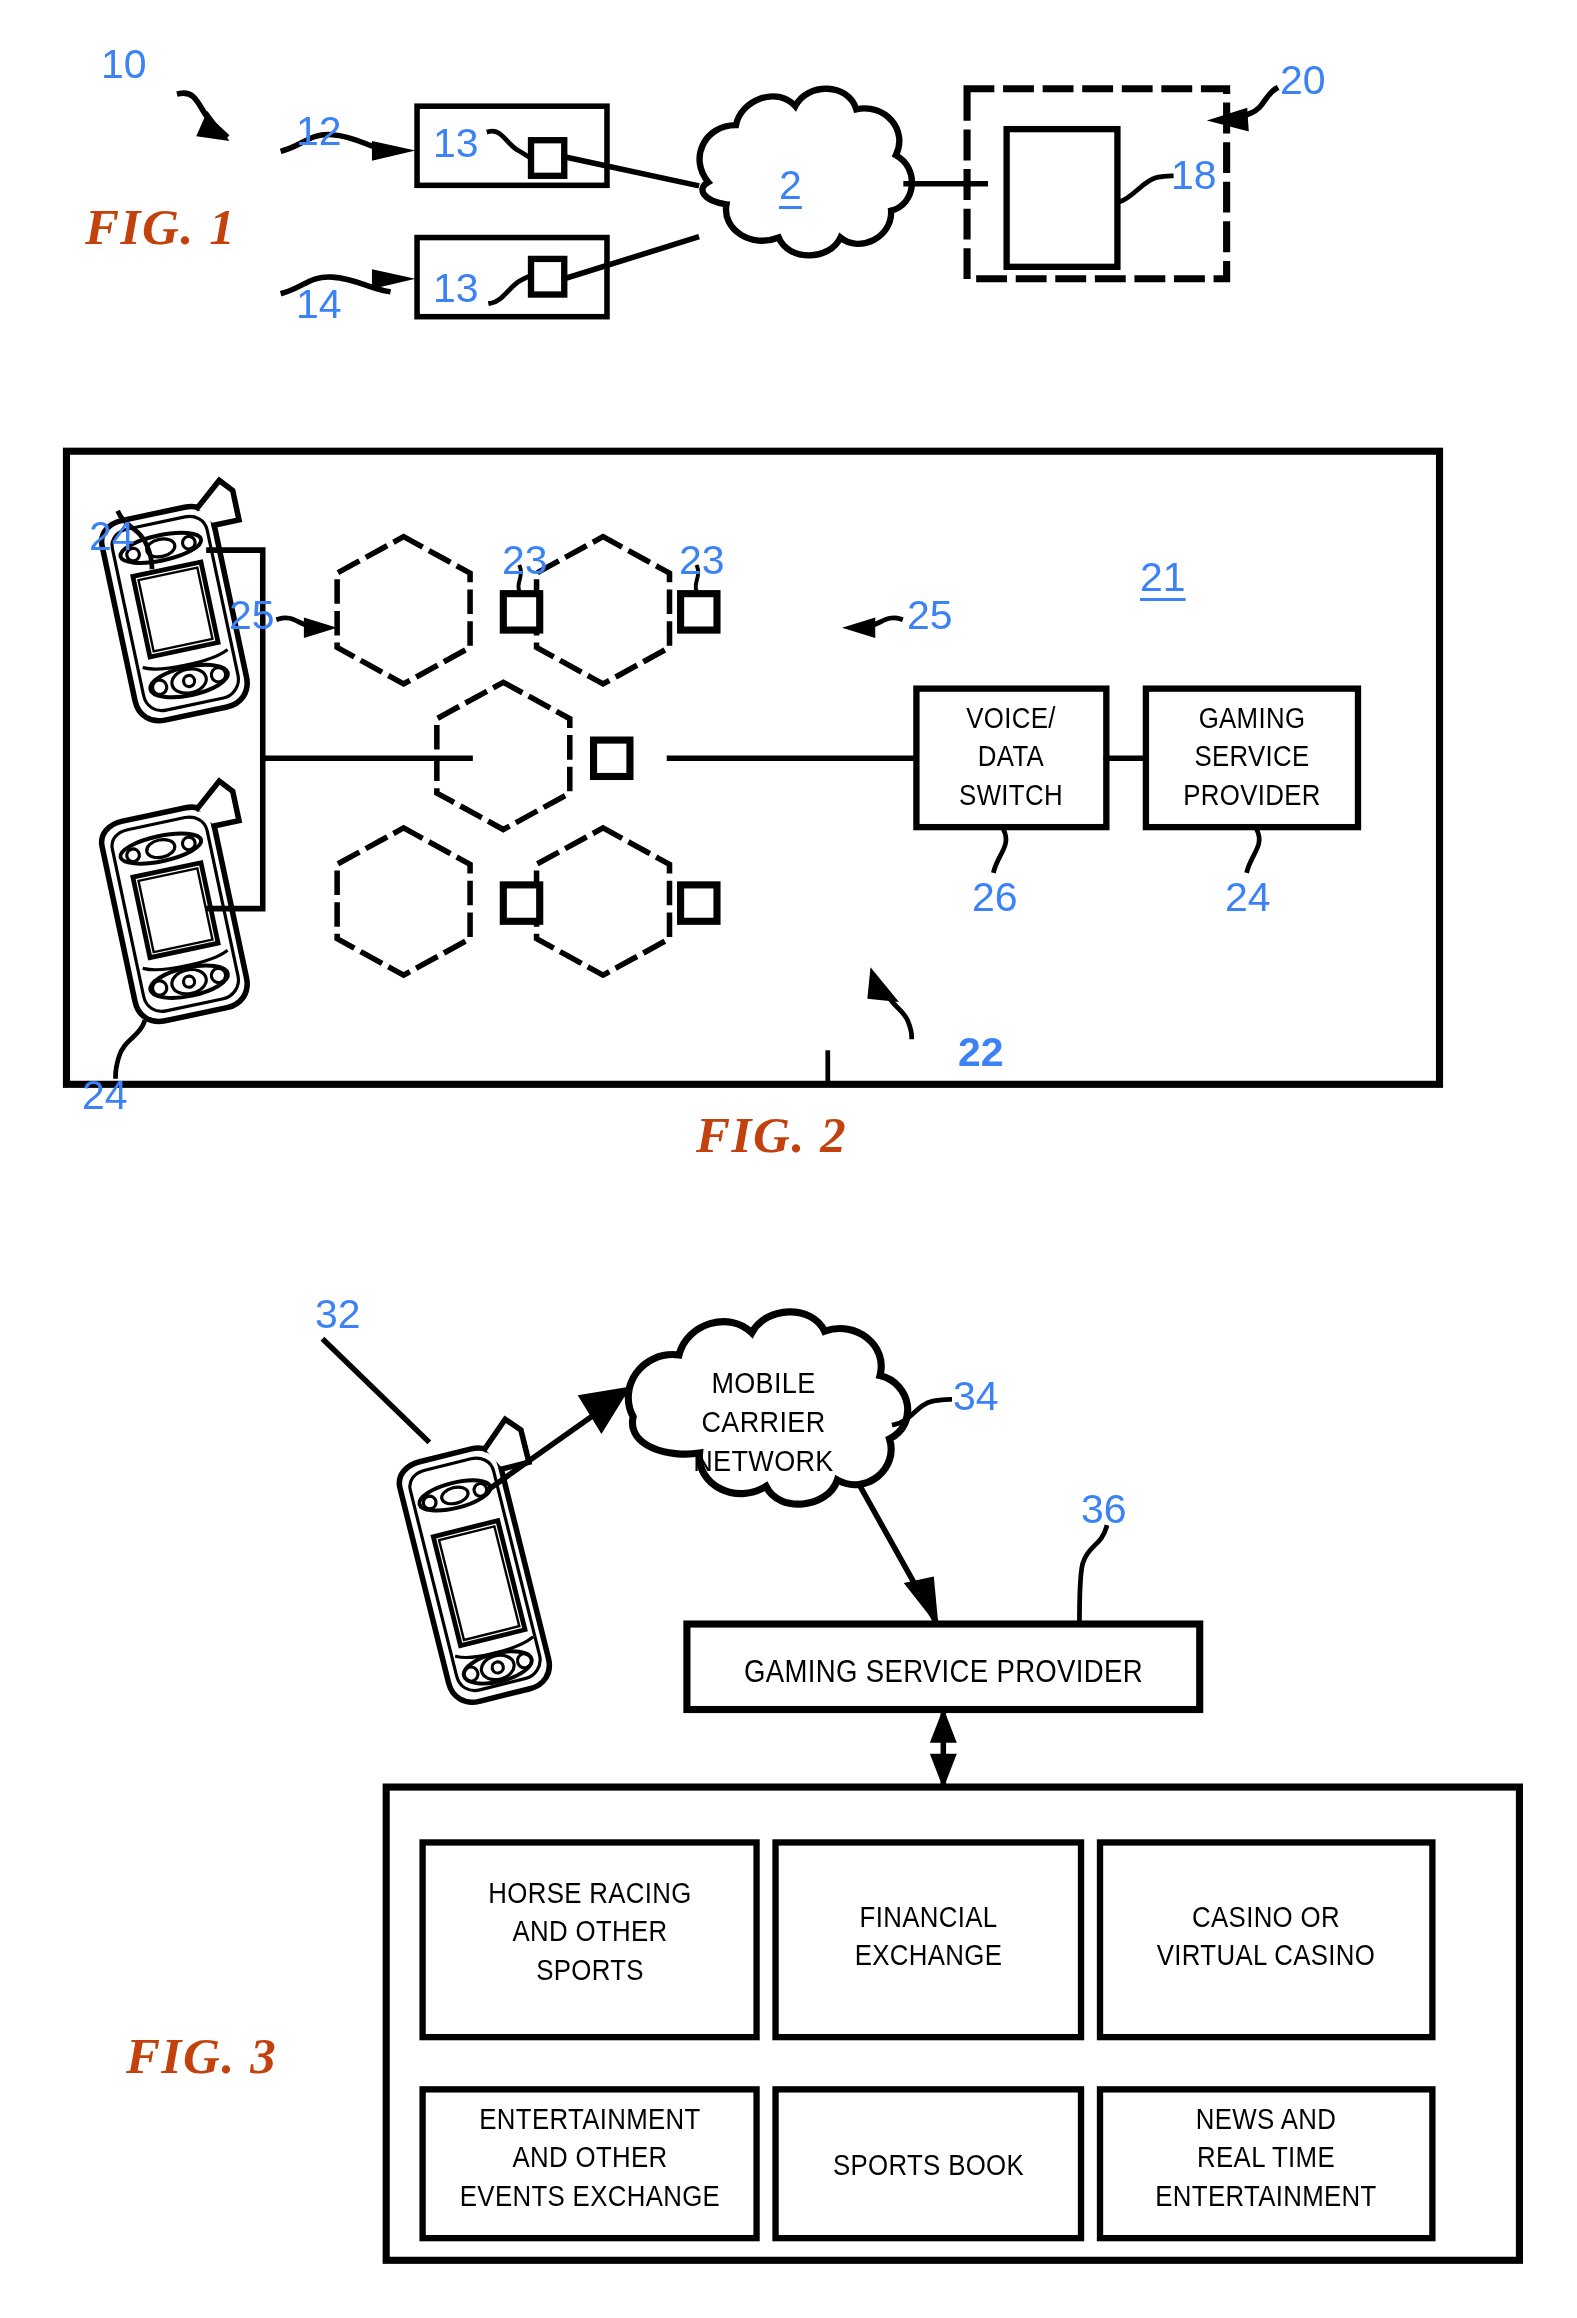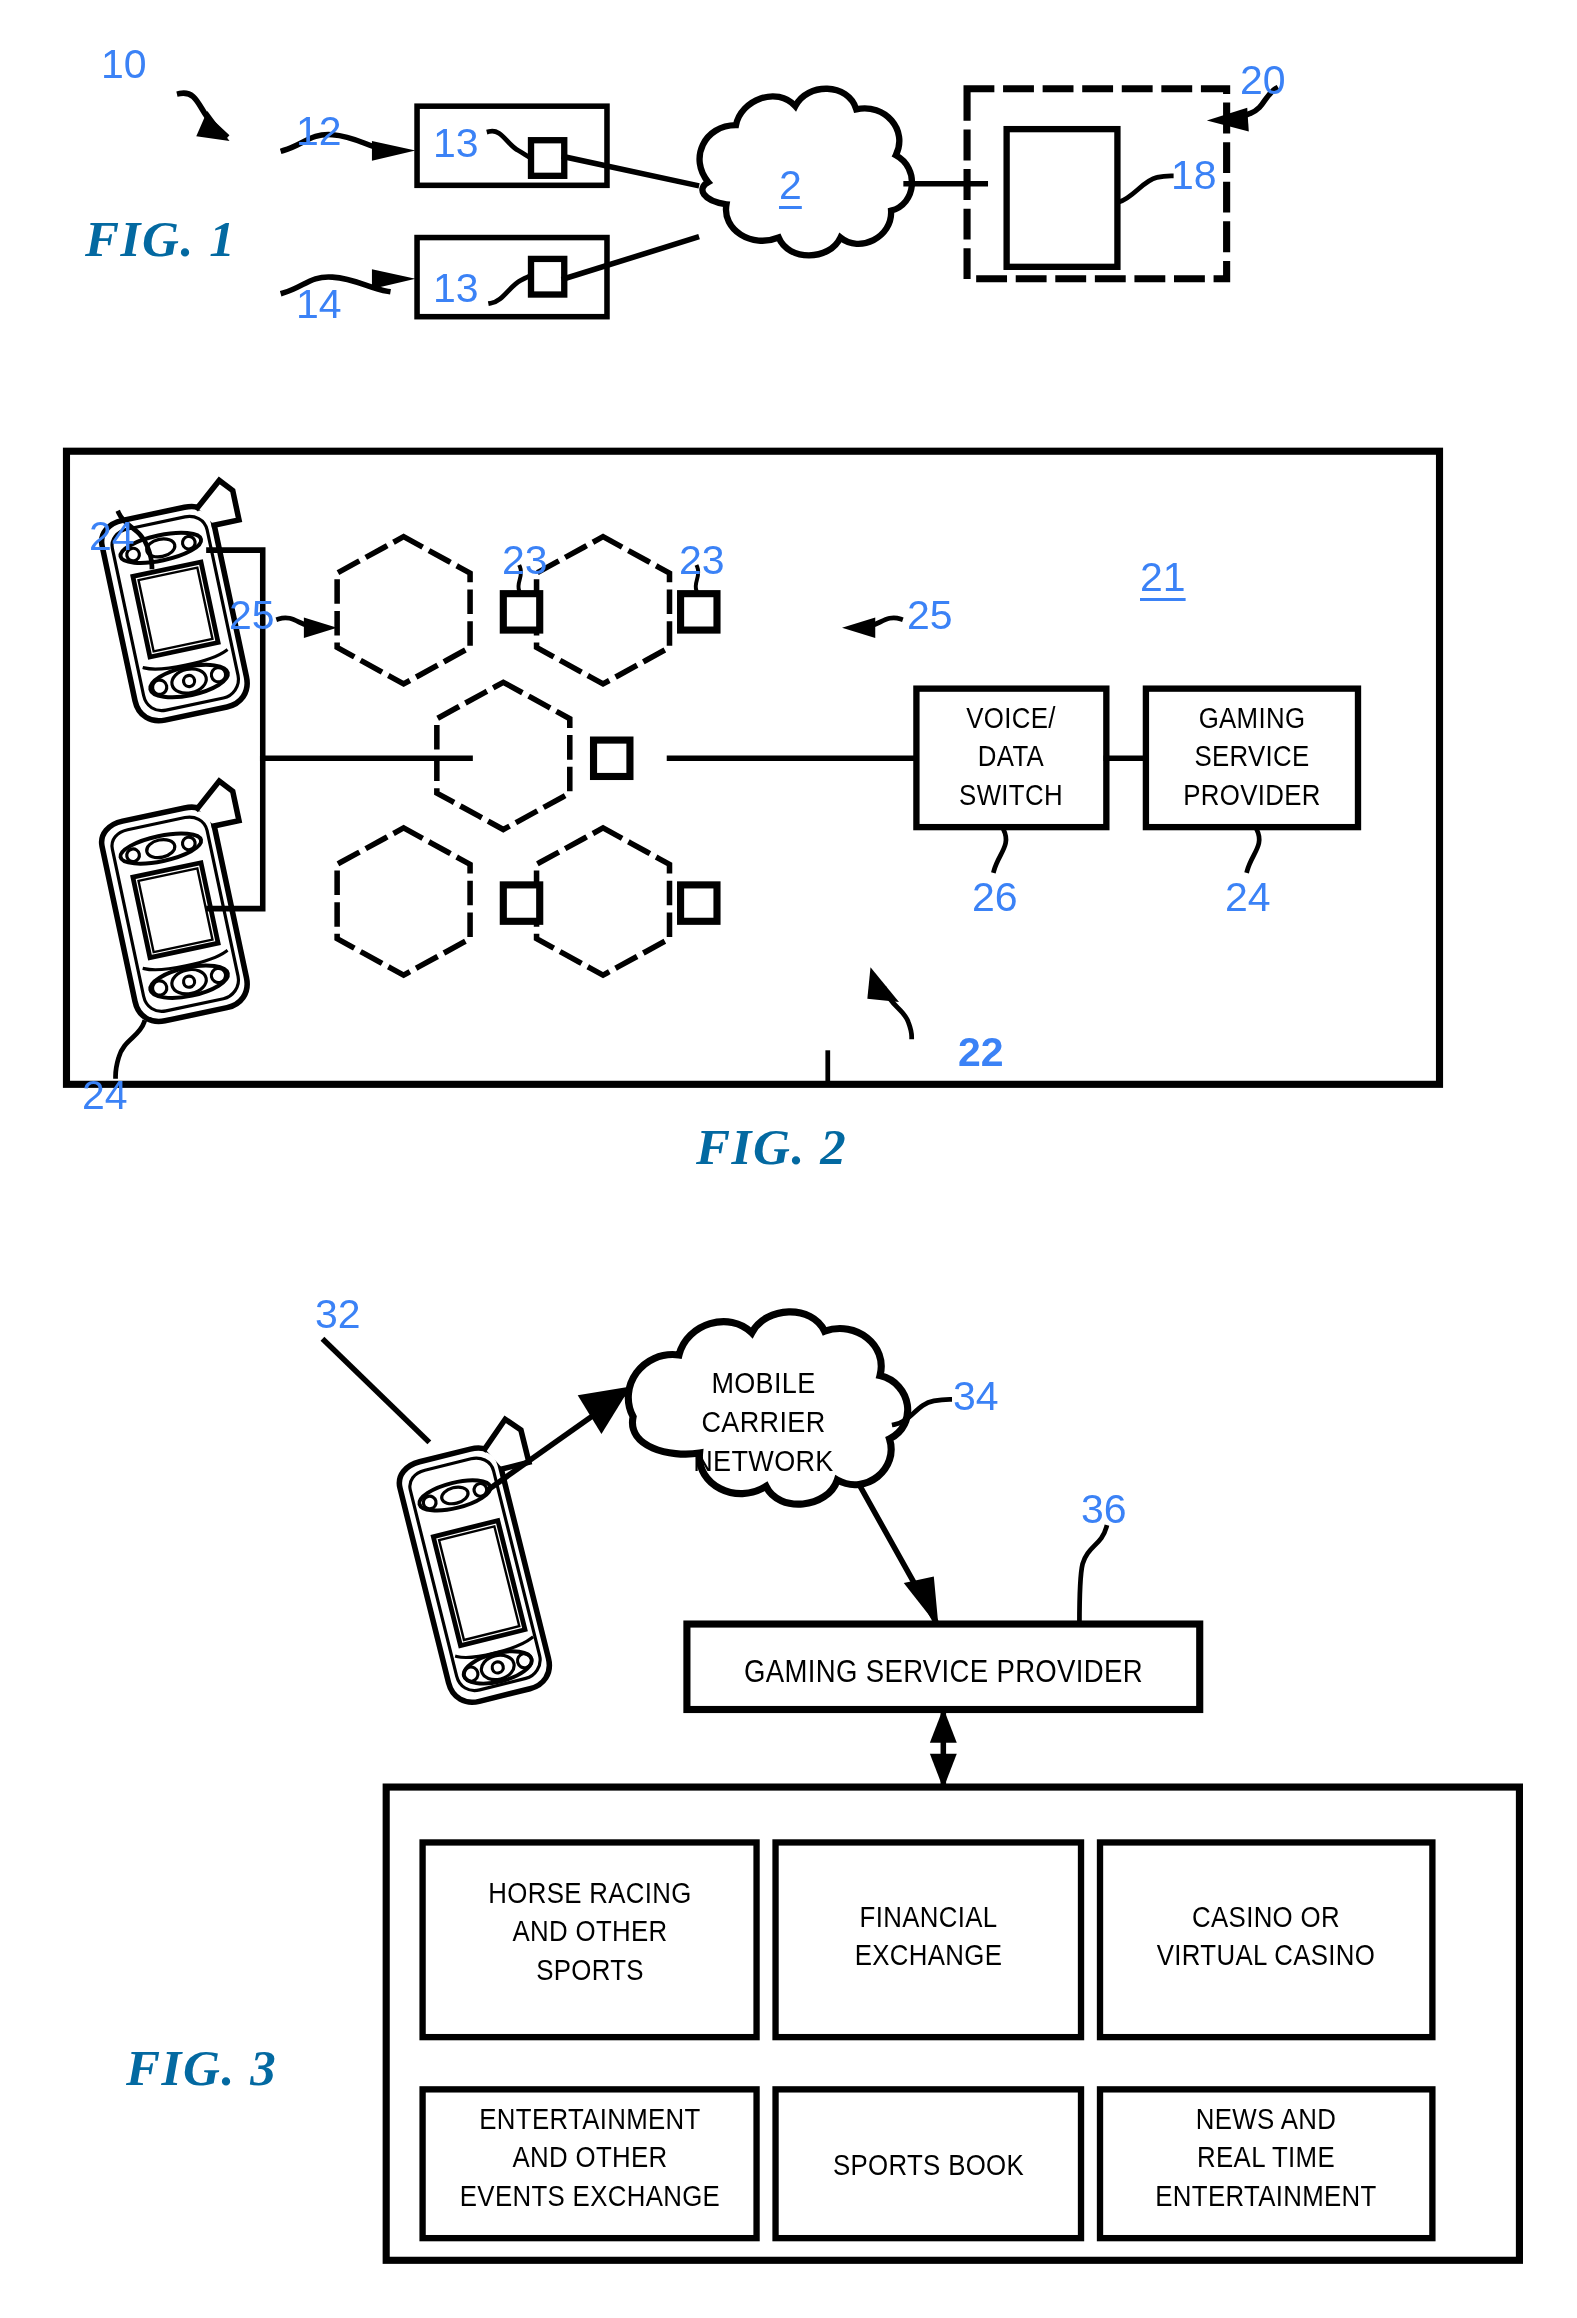--- a/index.html
+++ b/index.html
@@ -23,23 +23,22 @@
     height: 2319px;
     pointer-events: none;
   }
   .fig-caption {
     position: absolute;
     font-family: "Liberation Serif", serif;
     font-style: italic;
     font-weight: 700;
     font-size: 51px;
     letter-spacing: 1.6px;
-    color: #0369a1;
+    color: #c2410c;
     white-space: nowrap;
-    margin-top: 12px;
   }
   .ref-num {
     position: absolute;
     font-family: "Liberation Sans", sans-serif;
     font-size: 41px;
     font-weight: 400;
     color: #3b82f6;
     white-space: nowrap;
     letter-spacing: 0px;
   }
@@ -124,21 +123,21 @@
   </svg>
 
   <div class="fig-caption" style="left:85px; top:198px;">FIG. 1</div>
   <div class="ref-num" style="left:101px; top:41px;">10</div>
   <div class="ref-num" style="left:296px; top:108px;">12</div>
   <div class="ref-num" style="left:296px; top:281px;">14</div>
   <div class="ref-num" style="left:433px; top:120px;">13</div>
   <div class="ref-num" style="left:433px; top:265px;">13</div>
   <div class="ref-num underlined" style="left:779px; top:162px;">2</div>
   <div class="ref-num" style="left:1171px; top:152px;">18</div>
-  <div class="ref-num" style="left:1240px; top:57px;text-align:right;">20</div>
+  <div class="ref-num" style="left:1280px; top:57px;text-align:right;">20</div>
 
   <svg class="layer" viewBox="0 0 1994 2930">
     <g fill="none" stroke="#000" stroke-width="7" stroke-linecap="square">
 
       <rect x="84" y="570" width="1735" height="800" stroke-width="9"></rect>
 
       <g transform="translate(86,670) rotate(-12)">
         <path d="M 38 28 C 38 12 52 2 70 2 L 150 2 C 168 2 182 12 182 30
                  L 182 228 C 182 248 168 260 150 260 L 70 260 C 52 260 38 248 38 228 Z" stroke-width="7" fill="#fff"></path>
         <path d="M 50 34 C 50 22 60 14 74 14 L 148 14 C 160 14 172 22 172 36

